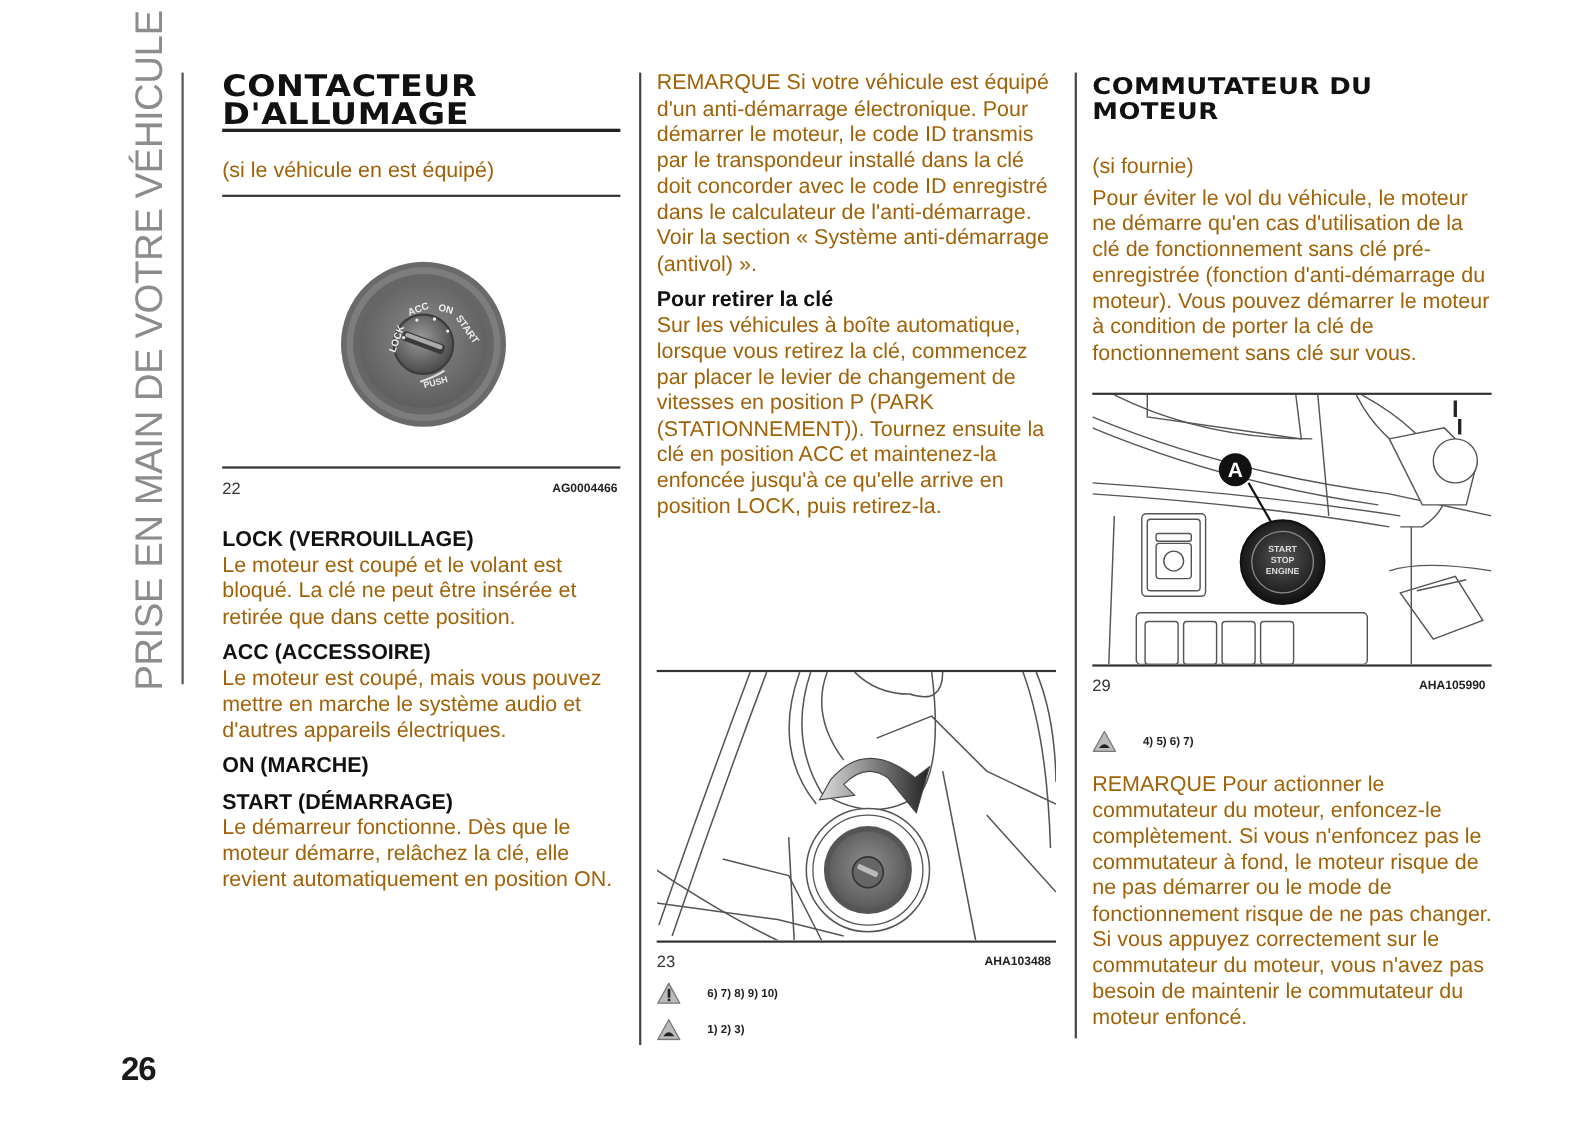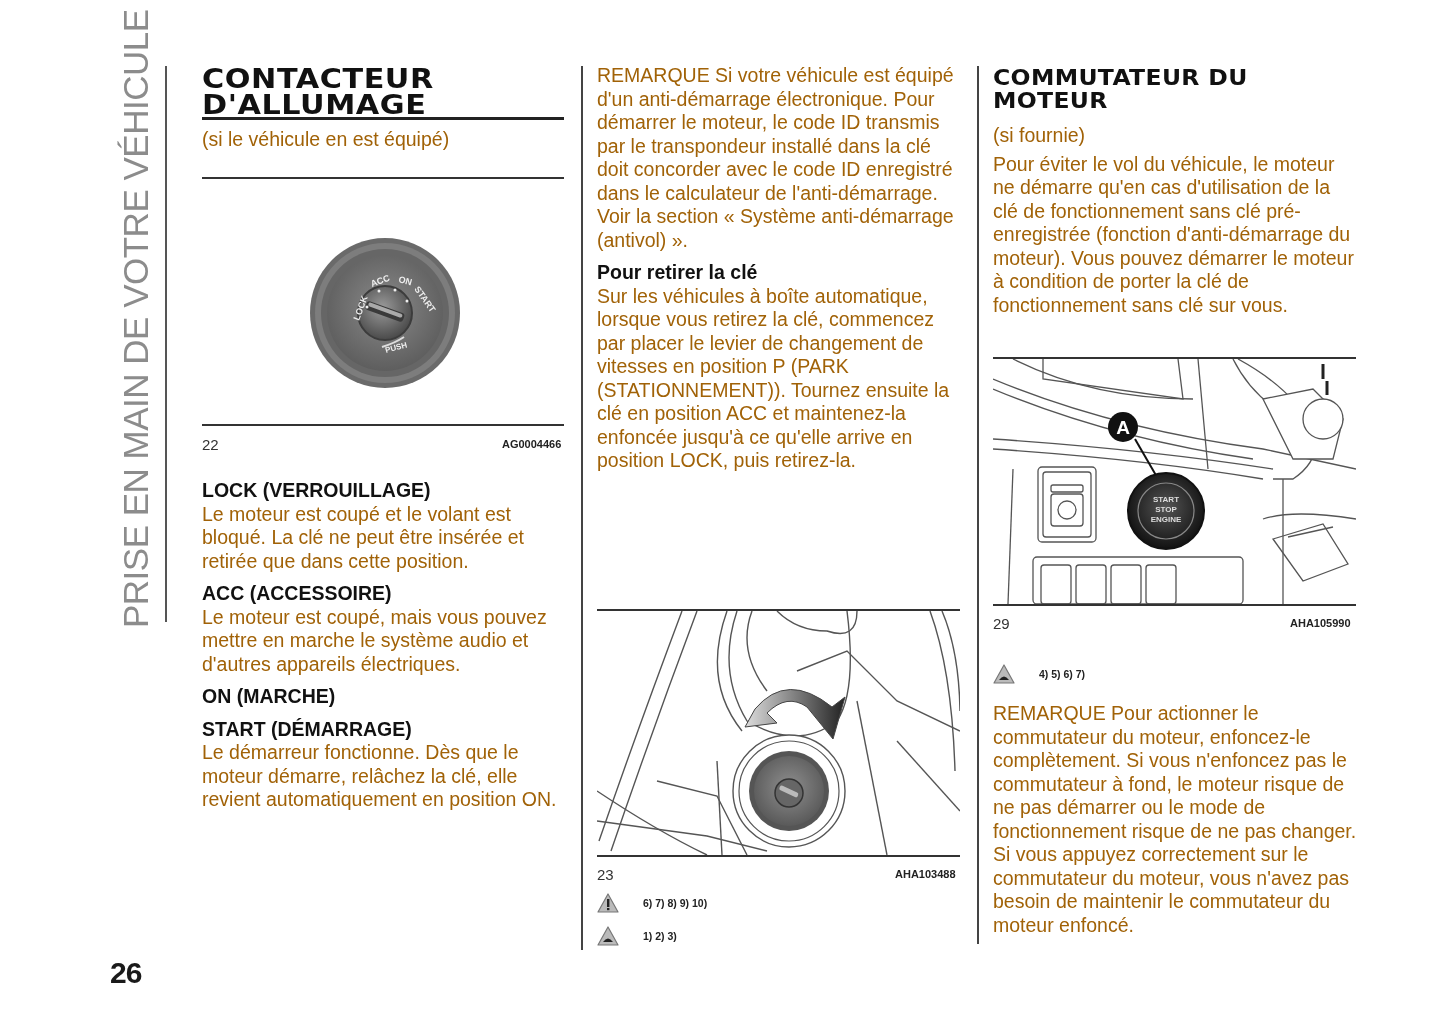--- a/index.html
+++ b/index.html
@@ -32,21 +32,21 @@
 <div class="page-num">26</div>
 
 <div class="col-rule" style="left:581px; top:66px; height:884px;"></div>
 <div class="col-rule" style="left:977px; top:66px; height:878px;"></div>
 
 <div class="abs" style="left:202px; top:66px; width:370px;">
   <div class="h1">CONTACTEUR</div>
   <div class="h1">D'ALLUMAGE</div>
 </div>
 <div class="hr-thick" style="left:202px; top:117px; width:362px;"></div>
-<p class="body abs" style="left:202px; top:128px;">(si le véhicule en est équipé)</p>
+<p class="body abs" style="left:202px; top:144px;">(si le véhicule en est équipé)</p>
 <div class="hr" style="left:202px; top:177px; width:362px;"></div>
 
 <div class="fig" style="left:300px; top:235px; width:170px; height:170px;">
   <svg width="170" height="170" viewBox="0 0 170 170">
     <defs>
       <radialGradient id="g1" cx="50%" cy="45%" r="60%">
         <stop offset="0%" stop-color="#8a8a8a"></stop>
         <stop offset="100%" stop-color="#5a5a5a"></stop>
       </radialGradient>
       <radialGradient id="g2" cx="45%" cy="40%" r="60%">
@@ -160,21 +160,21 @@
     <path d="M11 1 L21 19 L1 19 Z" fill="#bbb" stroke="#777" stroke-width="1.2" stroke-linejoin="round"></path>
     <path d="M6 16 Q11 9 16 16 Z" fill="#222"></path>
   </svg>
   <span>1) 2) 3)</span>
 </div>
 
 <div class="abs" style="left:993px; top:67px; width:370px;">
   <div class="h1b">COMMUTATEUR DU</div>
   <div class="h1b">MOTEUR</div>
 </div>
-<div class="abs" style="left:993px; top:124px; width:365px;">
+<div class="abs" style="left:993px; top:140px; width:365px;">
   <p class="body" style="margin-bottom:5px;">(si fournie)</p>
   <p class="body">Pour éviter le vol du véhicule, le moteur ne démarre qu'en cas d'utilisation de la clé de fonctionnement sans clé pré-enregistrée (fonction d'anti-démarrage du moteur). Vous pouvez démarrer le moteur à condition de porter la clé de fonctionnement sans clé sur vous.</p>
 </div>
 
 <div class="hr" style="left:993px; top:357px; width:363px;"></div>
 <div class="fig" style="left:993px; top:359px; width:363px; height:245px;">
   <svg width="363" height="245" viewBox="0 0 363 245">
     <defs>
       <radialGradient id="btn" cx="50%" cy="45%" r="55%">
         <stop offset="0%" stop-color="#555"></stop>

